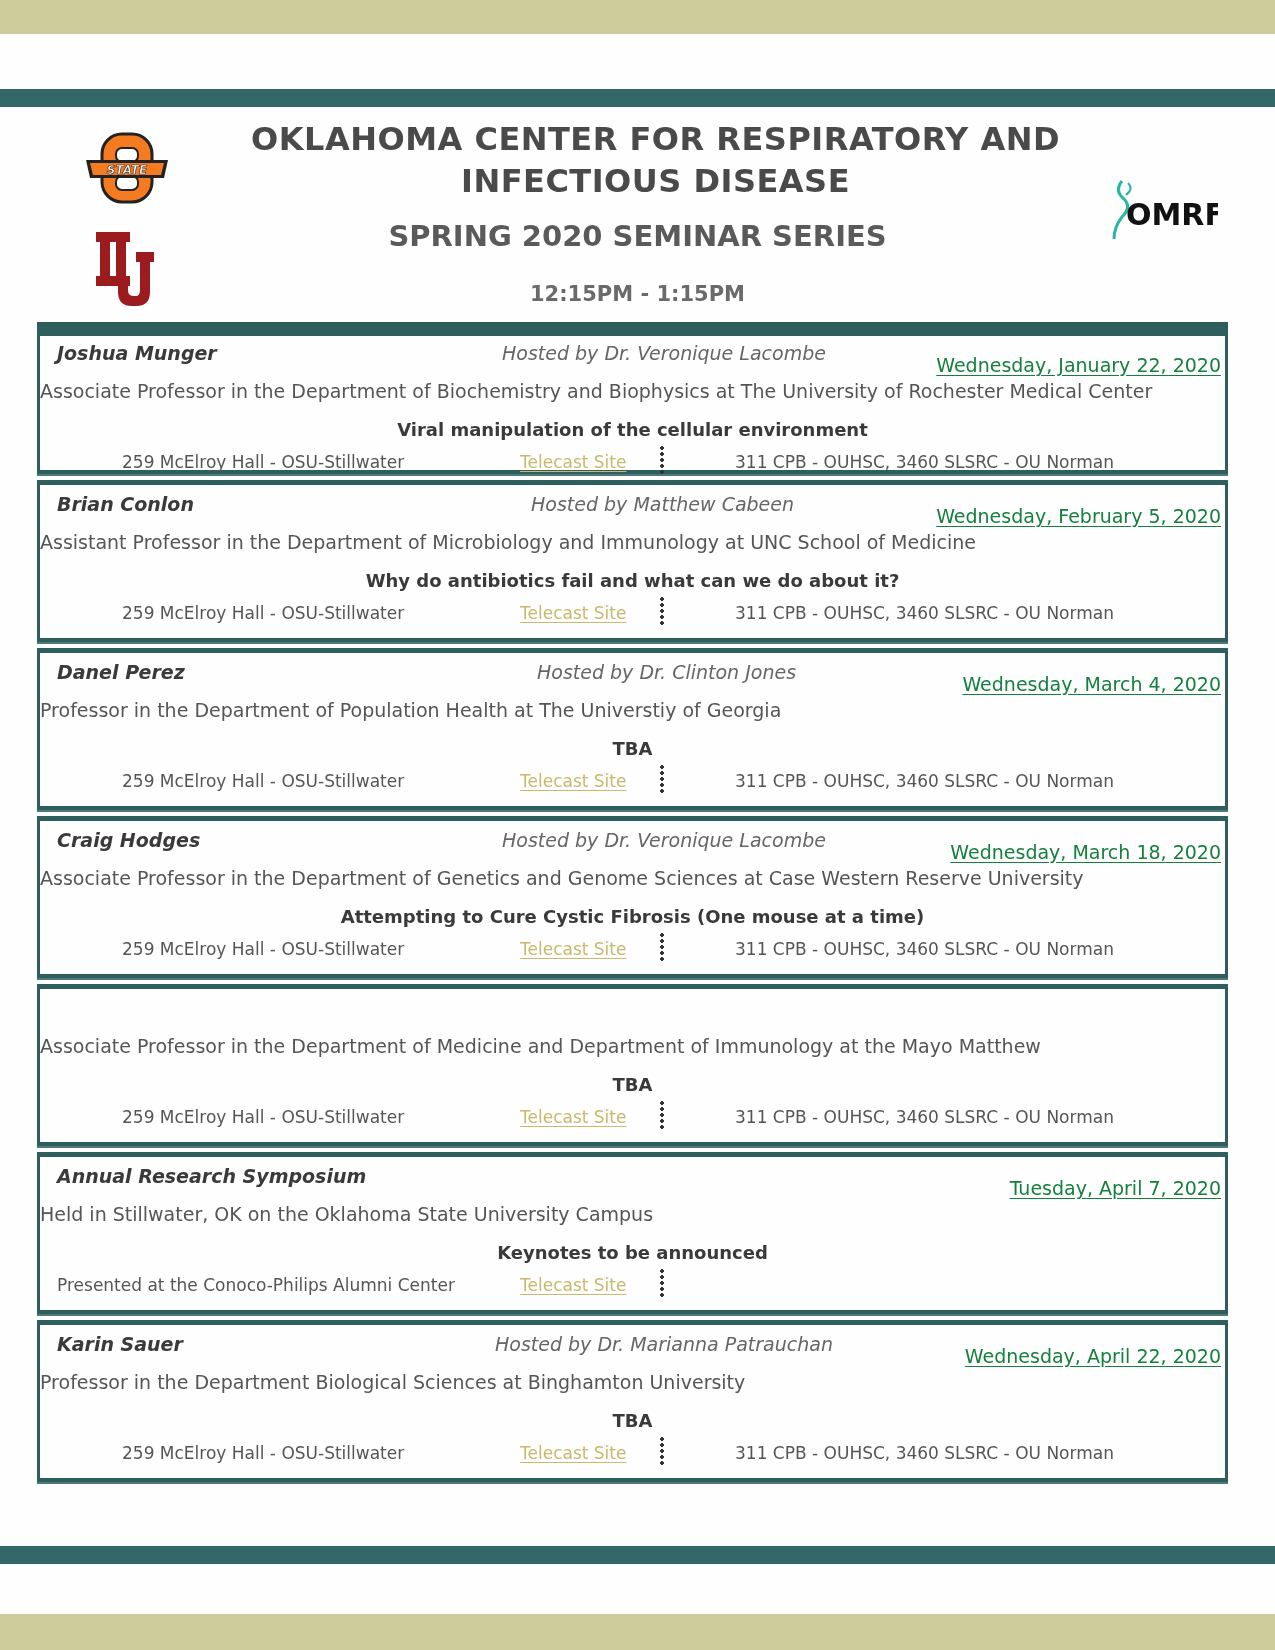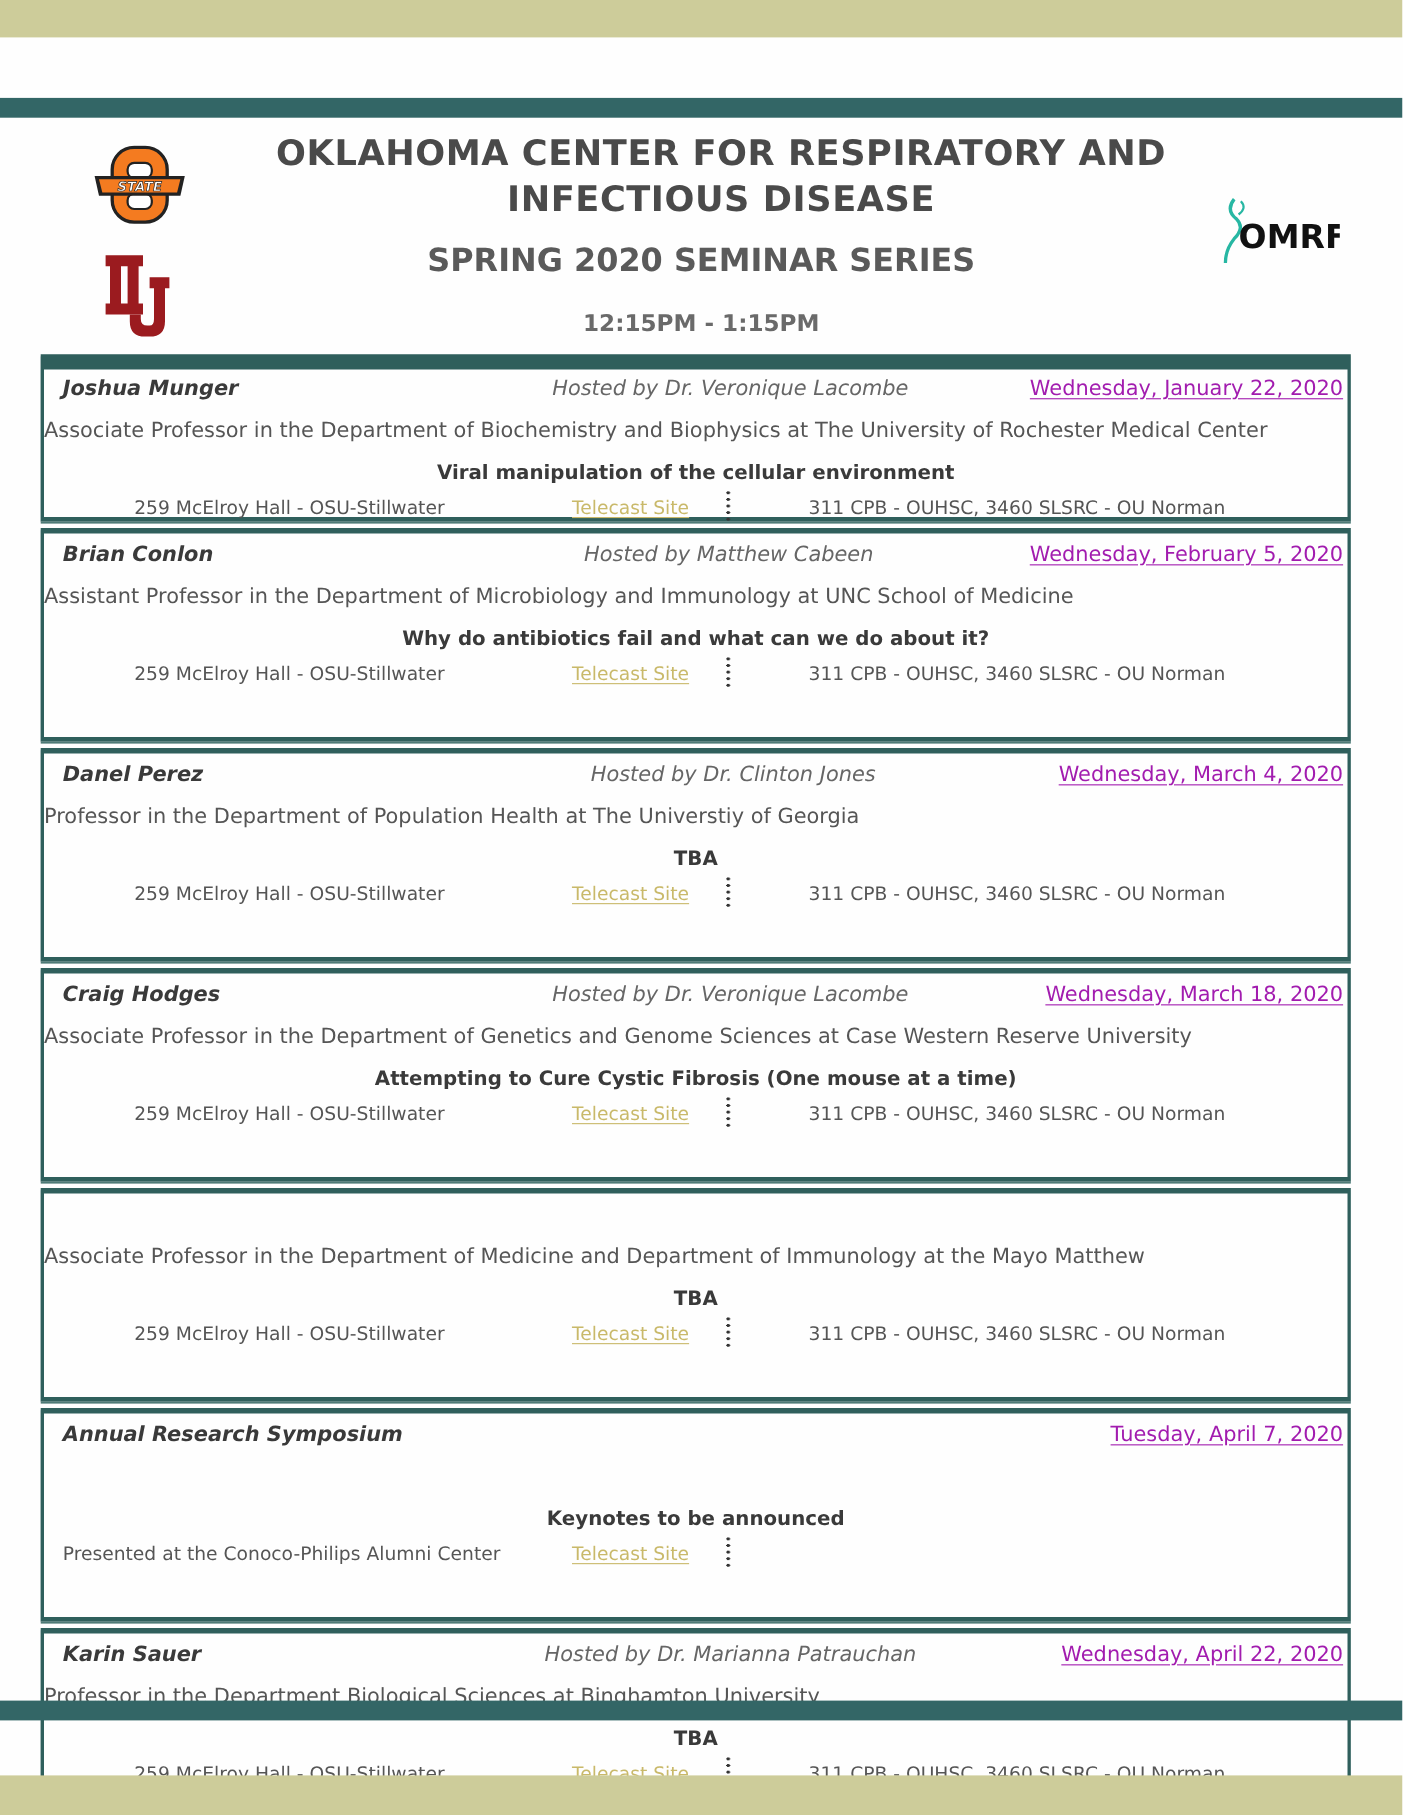--- a/index.html
+++ b/index.html
@@ -26,33 +26,33 @@
   .title1 { top: 118px; font-size: 32px; font-weight: bold; color: #4a4a4a; letter-spacing: 0.5px; line-height: 42px; padding-left: 18px; }
   .title2 { top: 218px; font-size: 29px; font-weight: bold; color: #5a5a5a; line-height: 36px; }
   .time { top: 282px; font-size: 21px; font-weight: bold; color: #6a6a6a; }
 
   .cards { position: absolute; left: 37px; top: 322px; width: 1191px; }
   .card {
     box-sizing: border-box;
     border: 3px solid #2f5f5c;
     border-top-width: 5px;
     border-bottom-width: 4px;
-    height: 194px;
+    height: 162px;
     margin-bottom: 6px;
     position: relative;
     background: #fefefe;
     box-shadow: 0 2px 0 #4d7a76;
   }
   .card.first { border-top-width: 14px; height: 152px; }
   .row { position: absolute; left: 0; right: 0; }
   .r1 { top: 8px; height: 28px; }
   .first .r1 { top: 6px; }
   .speaker { position: absolute; left: 17px; font-size: 19px; font-weight: bold; font-style: italic; color: #3a3a3a; }
   .host { position: absolute; font-size: 19px; font-style: italic; color: #666; }
-  .date { position: absolute; right: 4px; font-size: 19px; color: #a21caf; text-decoration: underline; text-underline-offset: 3px; }
+  .date { position: absolute; right: 4px; font-size: 19px; color: #15803d; text-decoration: underline; text-underline-offset: 3px; margin-top: 12px; }
   .r2 { top: 46px; text-align: left; font-size: 19px; color: #555; }
   .first .r2 { top: 44px; }
   .r3 { top: 85px; text-align: center; font-size: 18px; font-weight: bold; color: #3a3a3a; }
   .first .r3 { top: 83px; }
   .r4 { top: 118px; height: 24px; font-size: 17px; color: #555; }
   .first .r4 { top: 116px; }
   .loc-left { position: absolute; left: 82px; }
   .loc-left.wide { left: 17px; }
   .telecast { position: absolute; left: 480px; color: #c9b96a; text-decoration: underline; text-underline-offset: 3px; cursor: pointer; }
   .dots { position: absolute; left: 620px; top: -7px; width: 4px; height: 30px;
@@ -167,20 +167,21 @@
       <span class="dots"></span>
       <span class="loc-right">311 CPB - OUHSC, 3460 SLSRC - OU Norman</span>
     </div>
   </div>
 
   <div class="card">
     <div class="row r1">
       <span class="speaker">Annual Research Symposium</span>
       <span class="date">Tuesday, April 7, 2020</span>
     </div>
+    <div class="row r2">Held in Stillwater, OK on the Oklahoma State University Campus</div>
     <div class="row r3">Keynotes to be announced</div>
     <div class="row r4">
       <span class="loc-left wide">Presented at the Conoco-Philips Alumni Center</span>
       <a class="telecast">Telecast Site</a>
       <span class="dots"></span>
     </div>
   </div>
 
   <div class="card">
     <div class="row r1">

